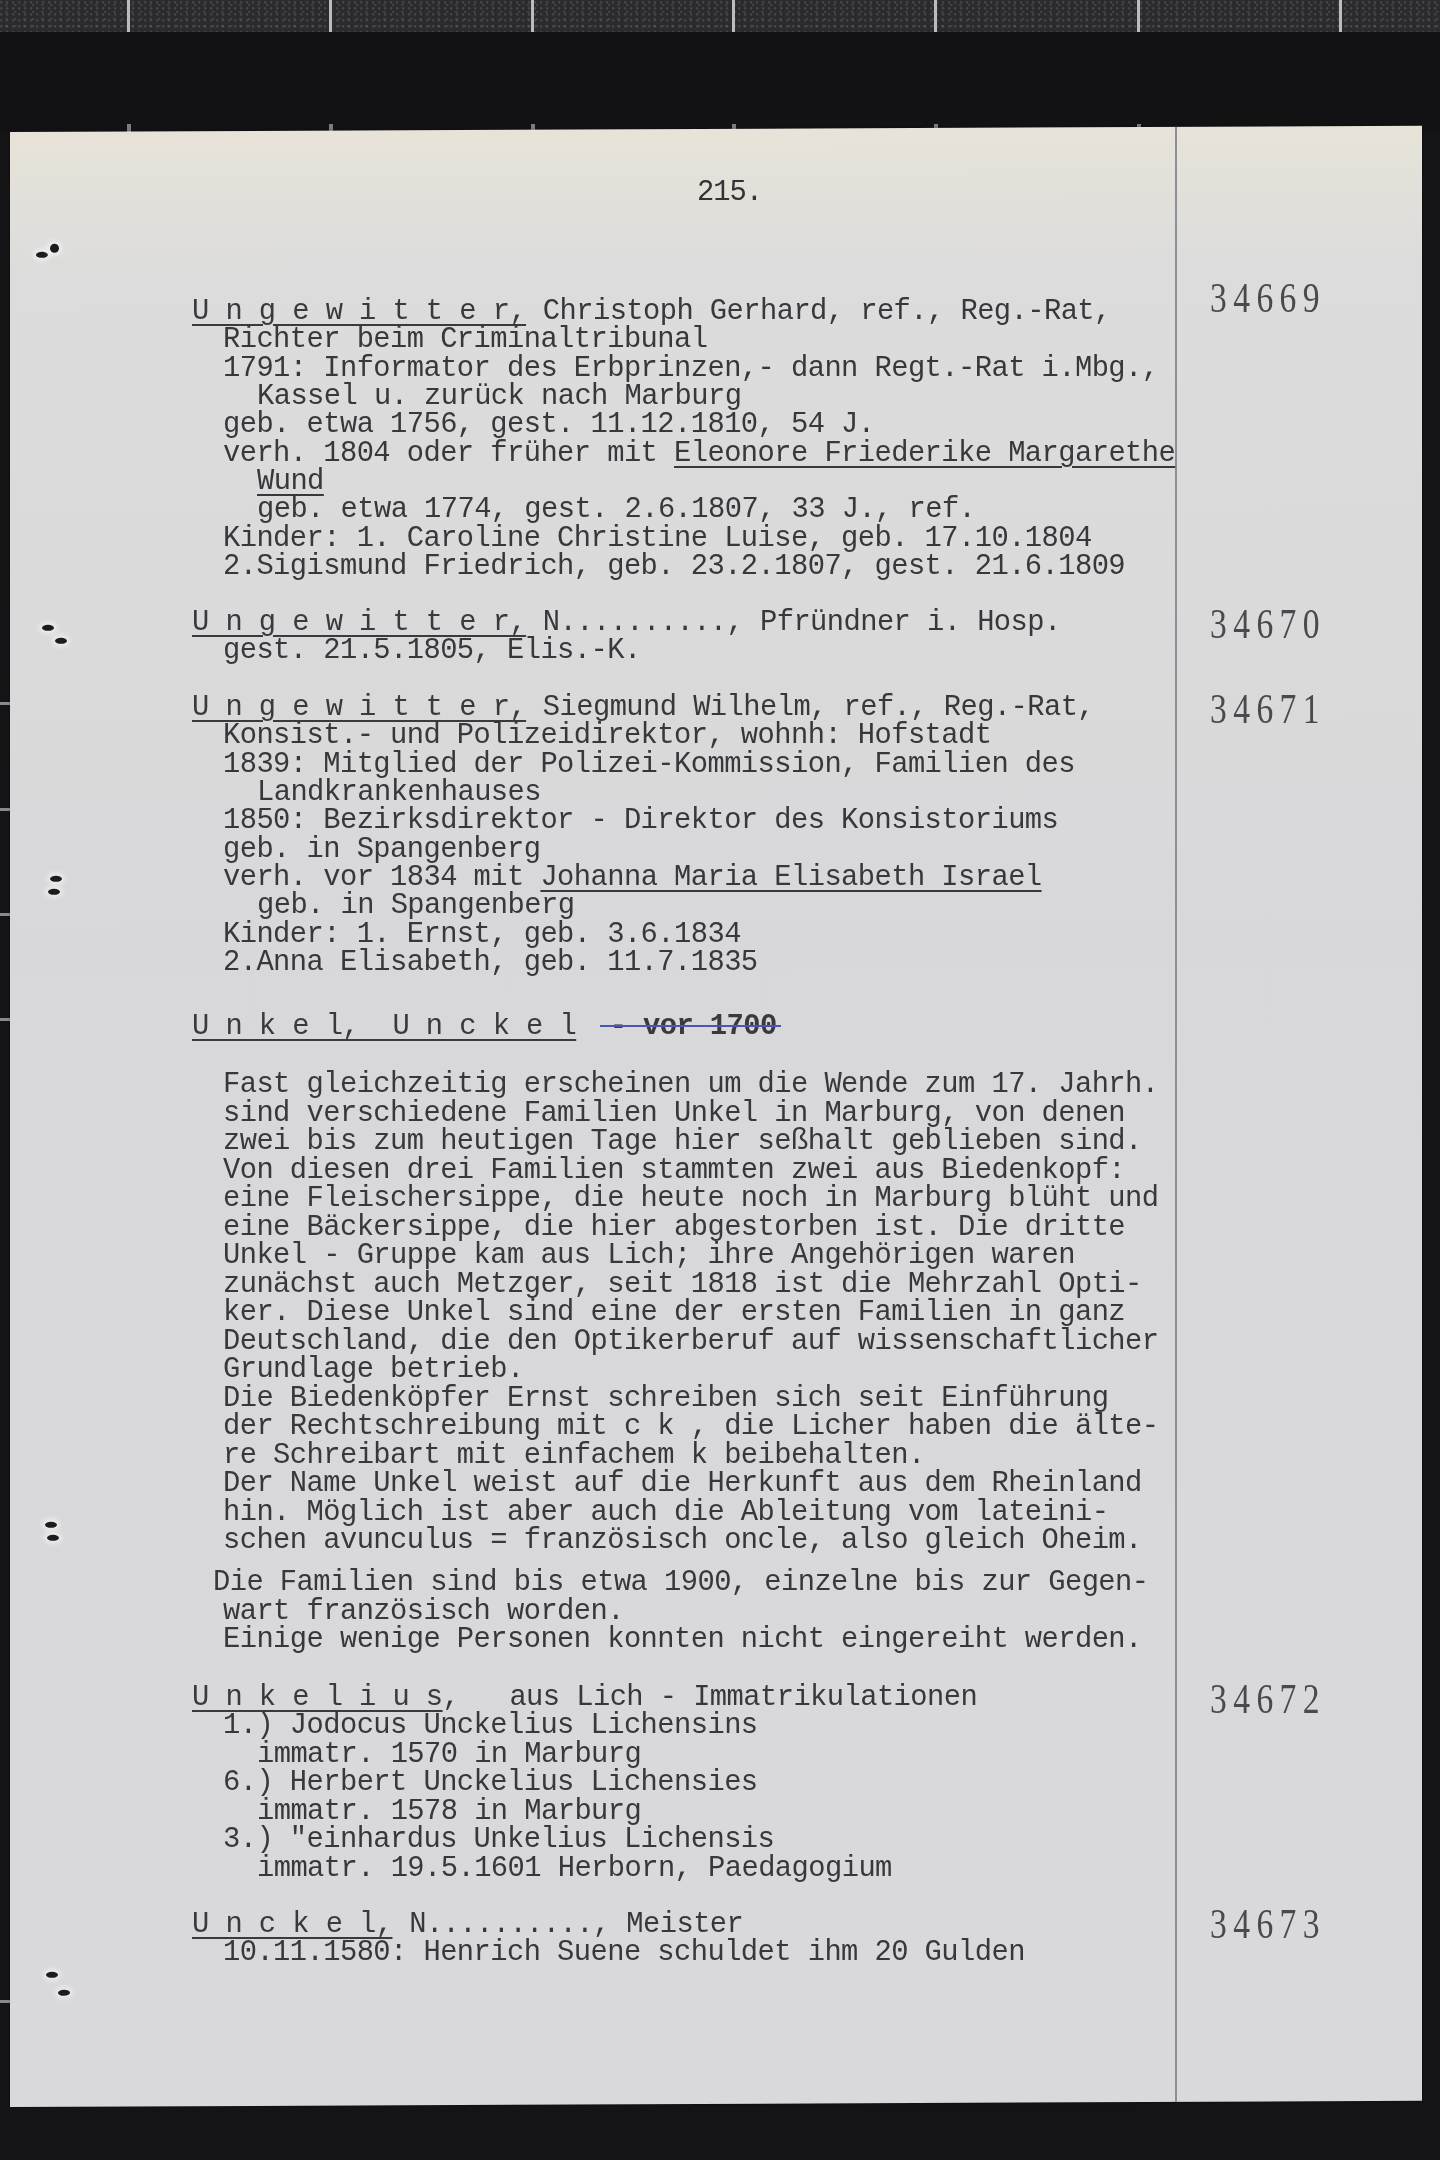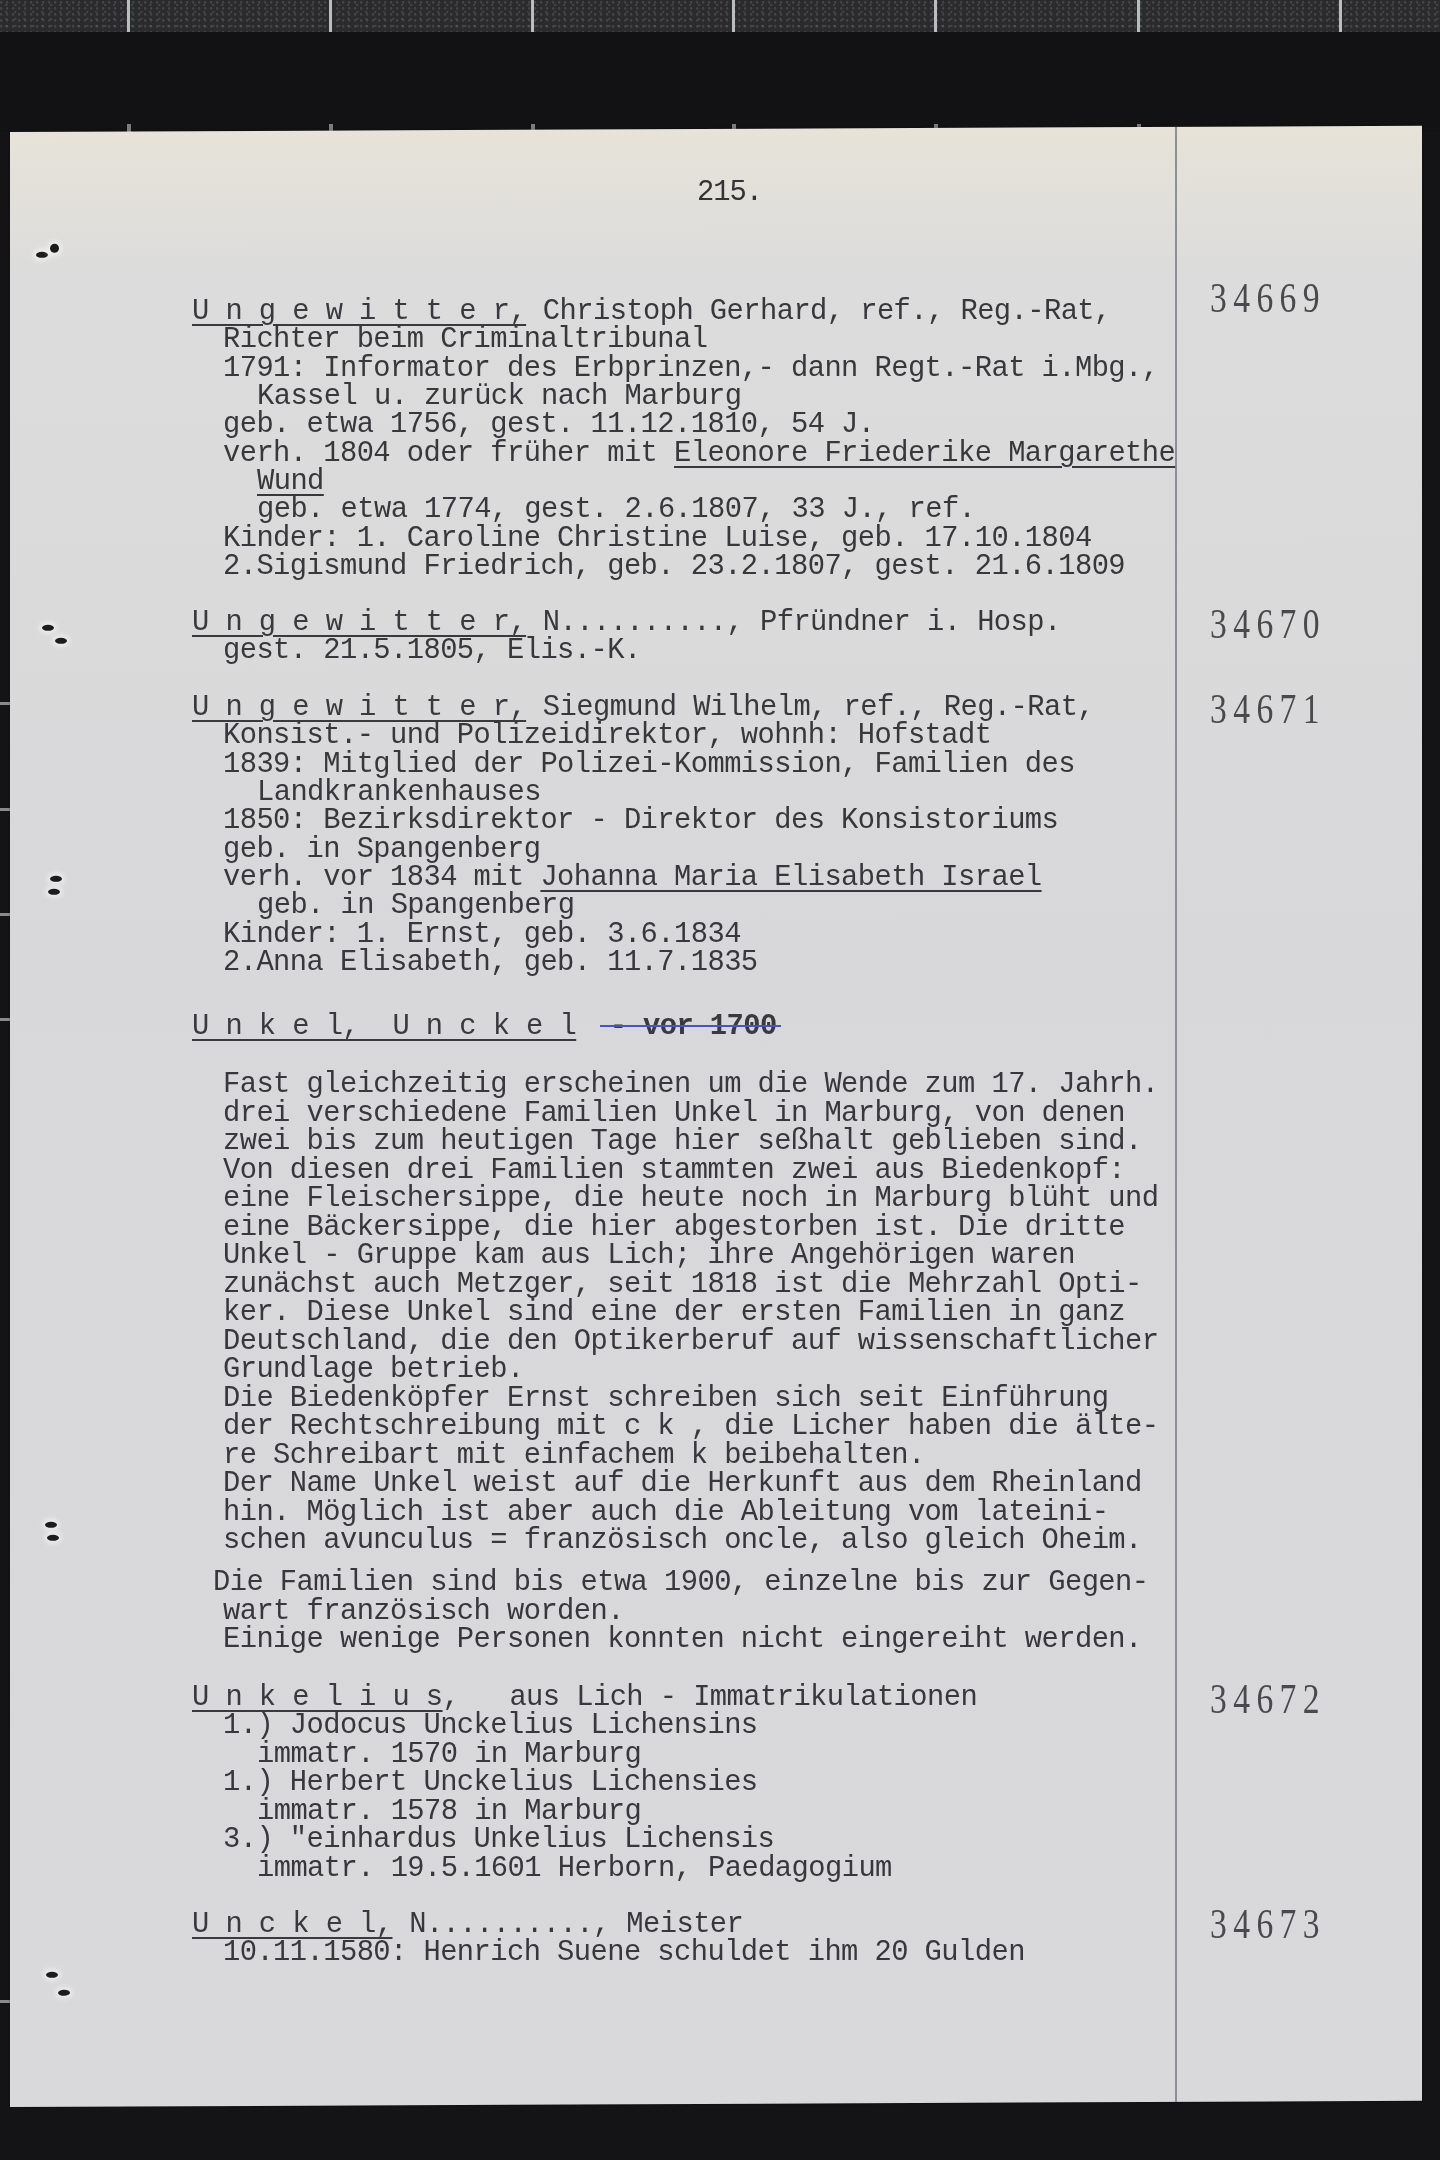--- a/index.html
+++ b/index.html
@@ -141,21 +141,21 @@
   <div class="line" style="left:223px;top:863px"><span>verh. vor 1834 mit </span><span class="uline">Johanna Maria Elisabeth Israel</span></div>
   <div class="line" style="left:257px;top:891px">geb. in Spangenberg</div>
   <div class="line" style="left:223px;top:920px">Kinder: 1. Ernst, geb. 3.6.1834</div>
   <div class="line" style="left:223px;top:948px">2.Anna Elisabeth, geb. 11.7.1835</div>
 </div>
 
 <div>
   <div class="line" style="left:192px;top:1012px"><span class="head">U n k e l,  U n c k e l</span><span>  </span><span class="strike">- vor 1700</span></div>
 
   <div class="line" style="left:223px;top:1070px">Fast gleichzeitig erscheinen um die Wende zum 17. Jahrh.</div>
-  <div class="line" style="left:223px;top:1099px">drei verschiedene Familien Unkel in Marburg, von denen</div>
+  <div class="line" style="left:223px;top:1099px">sind verschiedene Familien Unkel in Marburg, von denen</div>
   <div class="line" style="left:223px;top:1127px">zwei bis zum heutigen Tage hier seßhalt geblieben sind.</div>
   <div class="line" style="left:223px;top:1156px">Von diesen drei Familien stammten zwei aus Biedenkopf:</div>
   <div class="line" style="left:223px;top:1184px">eine Fleischersippe, die heute noch in Marburg blüht und</div>
   <div class="line" style="left:223px;top:1213px">eine Bäckersippe, die hier abgestorben ist. Die dritte</div>
   <div class="line" style="left:223px;top:1241px">Unkel - Gruppe kam aus Lich; ihre Angehörigen waren</div>
   <div class="line" style="left:223px;top:1270px">zunächst auch Metzger, seit 1818 ist die Mehrzahl Opti-</div>
   <div class="line" style="left:223px;top:1298px">ker. Diese Unkel sind eine der ersten Familien in ganz</div>
   <div class="line" style="left:223px;top:1327px">Deutschland, die den Optikerberuf auf wissenschaftlicher</div>
   <div class="line" style="left:223px;top:1355px">Grundlage betrieb.</div>
   <div class="line" style="left:223px;top:1384px">Die Biedenköpfer Ernst schreiben sich seit Einführung</div>
@@ -168,21 +168,21 @@
   <div class="line" style="left:213px;top:1568px">Die Familien sind bis etwa 1900, einzelne bis zur Gegen-</div>
   <div class="line" style="left:223px;top:1597px">wart französisch worden.</div>
   <div class="line" style="left:223px;top:1625px">Einige wenige Personen konnten nicht eingereiht werden.</div>
 </div>
 
 <div>
   <div class="stamp" style="top:1678px">34672</div>
   <div class="line" style="left:192px;top:1683px"><span class="head">U n k e l i u s</span><span>,   aus Lich - Immatrikulationen</span></div>
   <div class="line" style="left:223px;top:1711px">1.) Jodocus Unckelius Lichensins</div>
   <div class="line" style="left:257px;top:1740px">immatr. 1570 in Marburg</div>
-  <div class="line" style="left:223px;top:1768px">1.) Herbert Unckelius Lichensies</div>
+  <div class="line" style="left:223px;top:1768px">6.) Herbert Unckelius Lichensies</div>
   <div class="line" style="left:257px;top:1797px">immatr. 1578 in Marburg</div>
   <div class="line" style="left:223px;top:1825px">3.) "einhardus Unkelius Lichensis</div>
   <div class="line" style="left:257px;top:1854px">immatr. 19.5.1601 Herborn, Paedagogium</div>
 </div>
 
 <div>
   <div class="stamp" style="top:1903px">34673</div>
   <div class="line" style="left:192px;top:1910px"><span class="head">U n c k e l,</span><span> N.........., Meister</span></div>
   <div class="line" style="left:223px;top:1938px">10.11.1580: Henrich Suene schuldet ihm 20 Gulden</div>
 </div>

